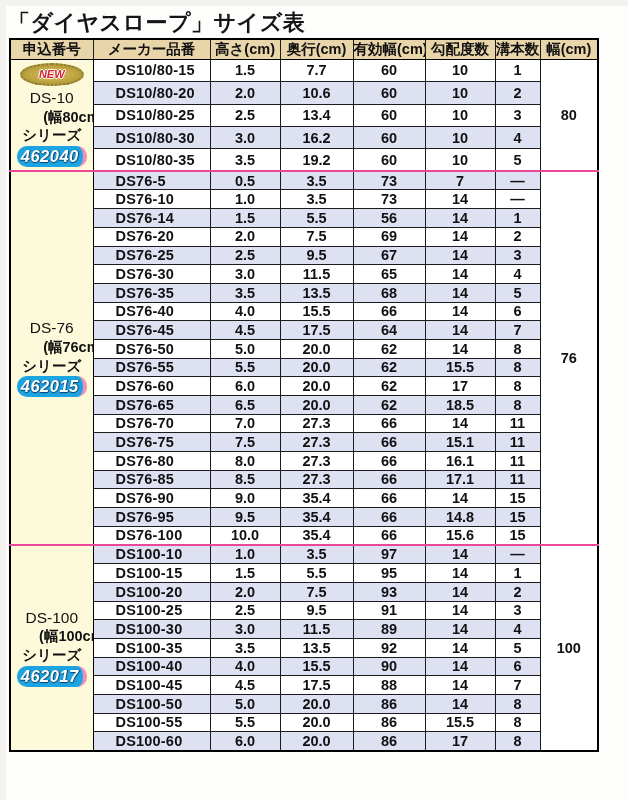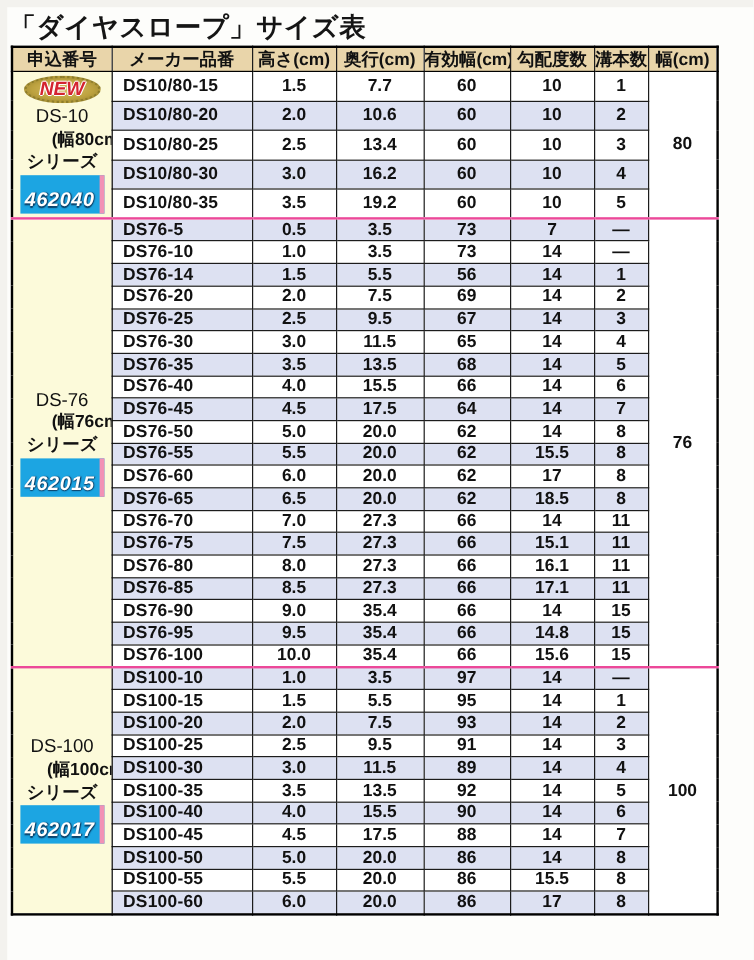--- a/index.html
+++ b/index.html
@@ -54,21 +54,21 @@
     height:18px;
     border-bottom:1.5px solid #000;
   }
   .size-table tbody td{
     height:18.7px;
     font-size:14.5px;font-weight:600;
     line-height:1;
   }
   tr.alt td{background:var(--row-alt-bg);}
   td.part-cell{
-    text-align:left;padding-left:9px;
+    text-align:left;padding-left:22px;
     font-weight:bold;font-size:15px;letter-spacing:0.2px;
   }
   td.group-cell{
     background:var(--group-cell-bg) !important;
     vertical-align:middle;
     border-right:1.5px solid #000;
   }
   td.width-col-cell{
     background:var(--row-bg) !important;
     font-size:16px;font-weight:600;
@@ -78,33 +78,34 @@
   .group-series{font-size:15.5px;font-weight:normal;line-height:1.15;}
   .group-width-note{font-size:14.5px;font-weight:bold;line-height:1.15;margin-left:44px;}
   .group-suffix{font-size:14.5px;font-weight:bold;line-height:1.15;}
   .order-badge{
     display:block;
     background:var(--order-badge-bg);
     border-right:4px solid var(--order-badge-edge);
     color:#fff;
     font-size:16.5px;font-weight:bold;font-style:italic;
     letter-spacing:0.5px;
-    padding:12px 4px 2px 4px;
+    padding:1px 4px 2px 4px;
     text-shadow:0 1px 1px #0a3e66, 1px 0 1px #0a3e66;
     line-height:1.1;
+    border-radius:10px;
   }
   .new-badge{
     display:inline-block;
     background:radial-gradient(ellipse at center,#d8c065 0%,var(--new-badge-bg) 60%,var(--new-badge-ring) 100%);
     border:2px dotted var(--new-badge-ring);
     border-radius:50%;
     width:64px;height:23px;
     line-height:19px;
     color:var(--new-badge-text);
-    font-size:16px;font-weight:bold;font-style:italic;
+    font-size:11px;font-weight:bold;font-style:italic;
     text-shadow:-1px 0 0 #fff,1px 0 0 #fff,0 -1px 0 #fff,0 1px 0 #fff;
     margin-bottom:1px;
   }
   col.c0{width:83px;} col.c1{width:117px;} col.c2{width:70px;}
   col.c3{width:73px;} col.c4{width:72px;} col.c5{width:70px;}
   col.c6{width:45px;} col.c7{width:58px;}
 </style>
 </head>
 <body>
 

